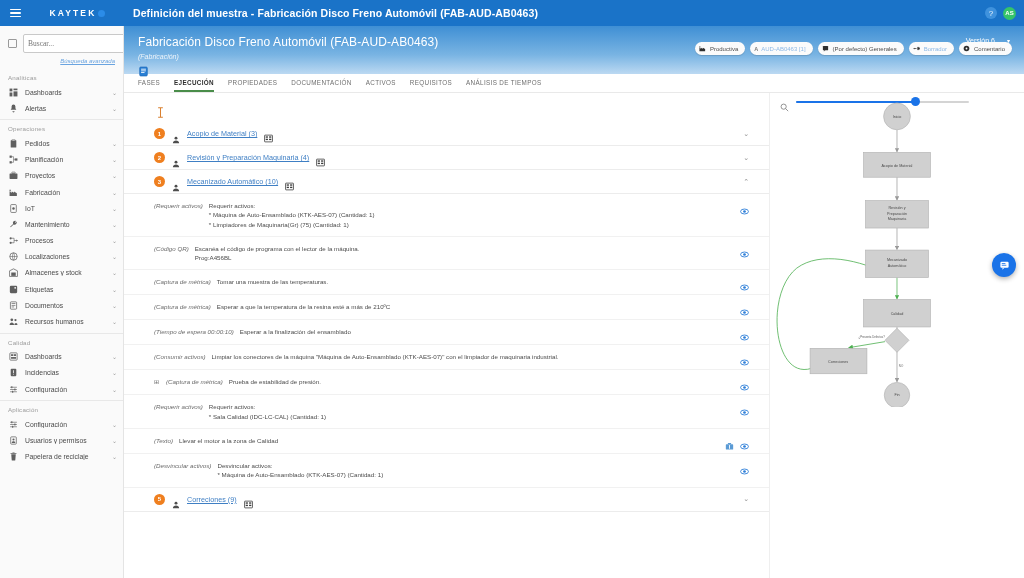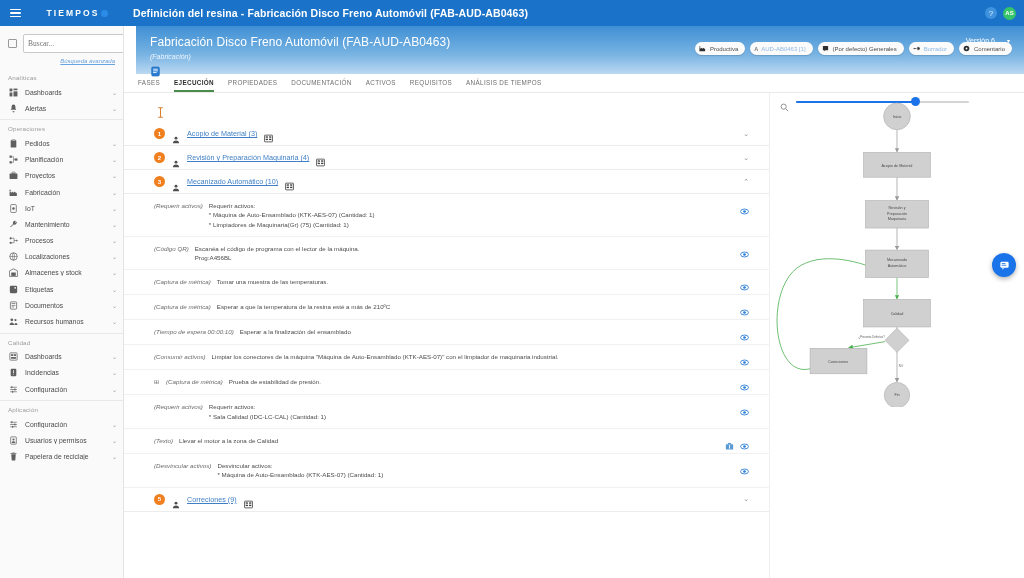--- a/index.html
+++ b/index.html
@@ -73,21 +73,21 @@
   .nav-ico { width: 10px; height: 10px; flex: 0 0 10px; color: #5f5f5f; display: flex; align-items: center; justify-content: center; }
   .nav-ico svg { width: 9px; height: 9px; fill: #5f5f5f; }
   .nav-label { font-size: 6.8px; color: #4a4a4a; flex: 1; white-space: nowrap; overflow: hidden; }
   .nav-chev { font-size: 6px; color: #9a9a9a; }
   .nav-sep { height: 1px; background: #e8e8e8; margin: 3px 0 1px 0; }
 
   
   .main { flex: 1; min-width: 0; display: flex; flex-direction: column; background: #fff; position: relative; }
   .proc-header {
     background: linear-gradient(180deg,#3f8fd4 0%, #79b4e3 60%, #bcd9f2 100%);
-    padding: 9px 14px 0 14px; flex: 0 0 auto; position: relative; margin-left: 12px;
+    padding: 9px 14px 0 14px; flex: 0 0 auto; position: relative;
   }
   .ph-row1 { display: flex; align-items: flex-start; }
   .ph-title { font-size: 12px; color: #fff; font-weight: 400; letter-spacing: .1px; }
   .ph-sub { font-size: 7px; color: #eef5fb; font-style: italic; margin-top: 4px; }
   .ph-doc-ico { margin-top: 3px; width: 11px; height: 11px; cursor: pointer; }
   .ph-version { margin-left: auto; display: flex; align-items: center; gap: 12px; padding-top: 2px; }
   .ver-txt { font-size: 7px; color: #fff; }
   .ver-caret { font-size: 6px; color: #fff; cursor: pointer; }
   .chips { position: absolute; right: 12px; top: 16px; display: flex; gap: 5px; align-items: center; }
   .chip {
@@ -192,24 +192,24 @@
 
   <div class="topbar">
     <div class="topbar-burger">
       <span class="burger-ico">
           <i></i>
           <i></i>
           <i></i>
         </span>
     </div>
     <div class="brand">
-      <span>TIEMPOS</span>
+      <span>KAYTEK</span>
       <span class="brand-dot"></span>
     </div>
-    <div class="topbar-title">Definición del resina - Fabricación Disco Freno Automóvil (FAB-AUD-AB0463)</div>
+    <div class="topbar-title">Definición del muestra - Fabricación Disco Freno Automóvil (FAB-AUD-AB0463)</div>
     <div class="topbar-right">
       <div class="ico-help">
           <span>?</span>
         </div>
       <div class="avatar">
           <span>AS</span>
         </div>
     </div>
   </div>
 

